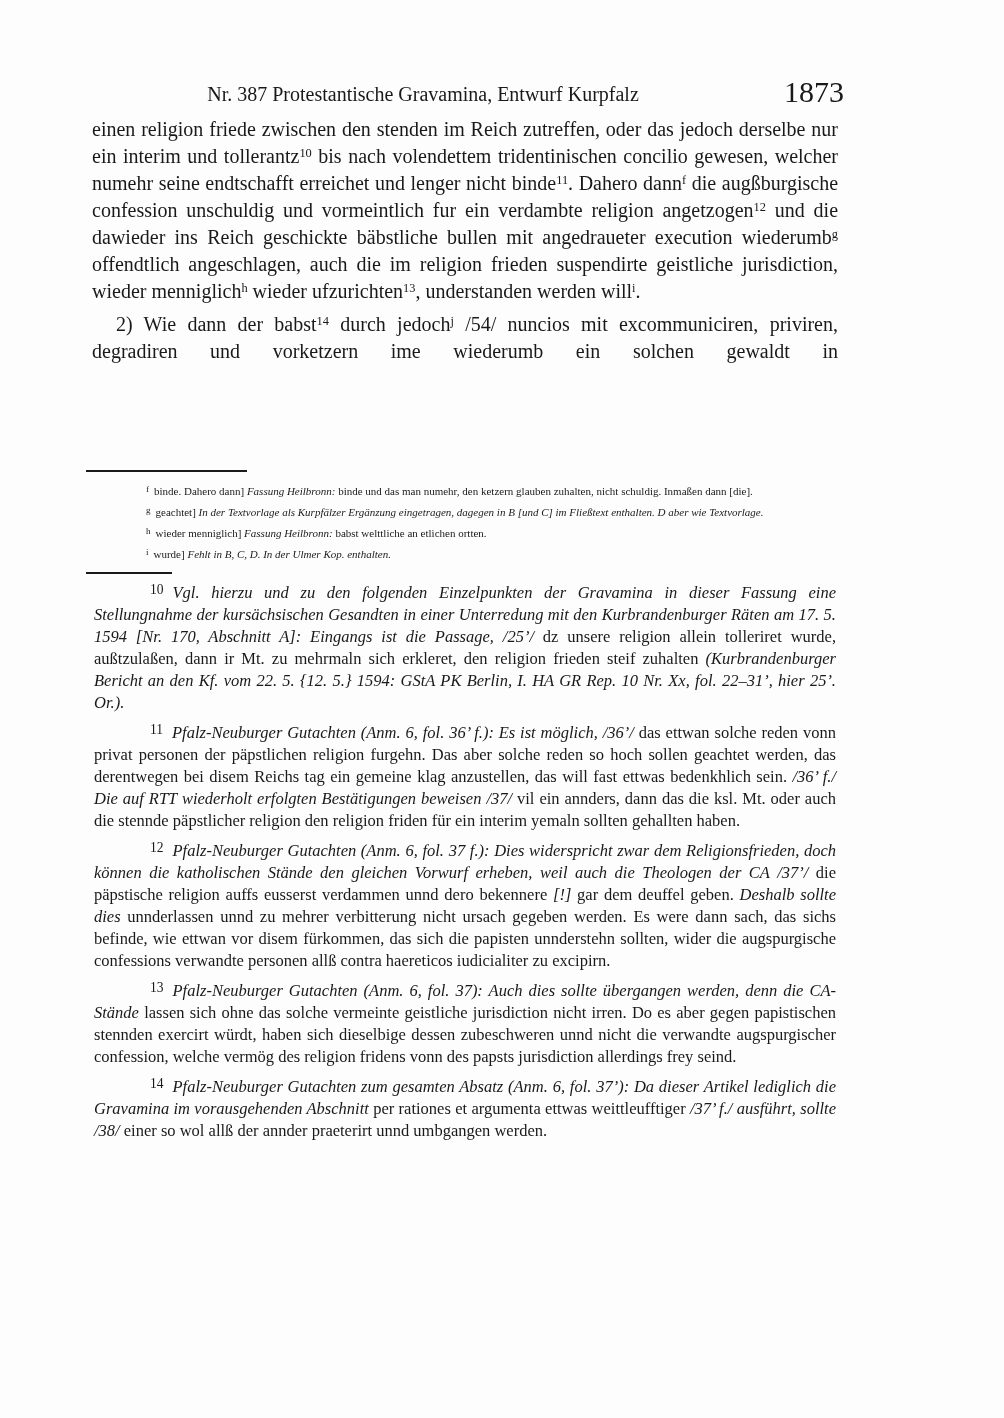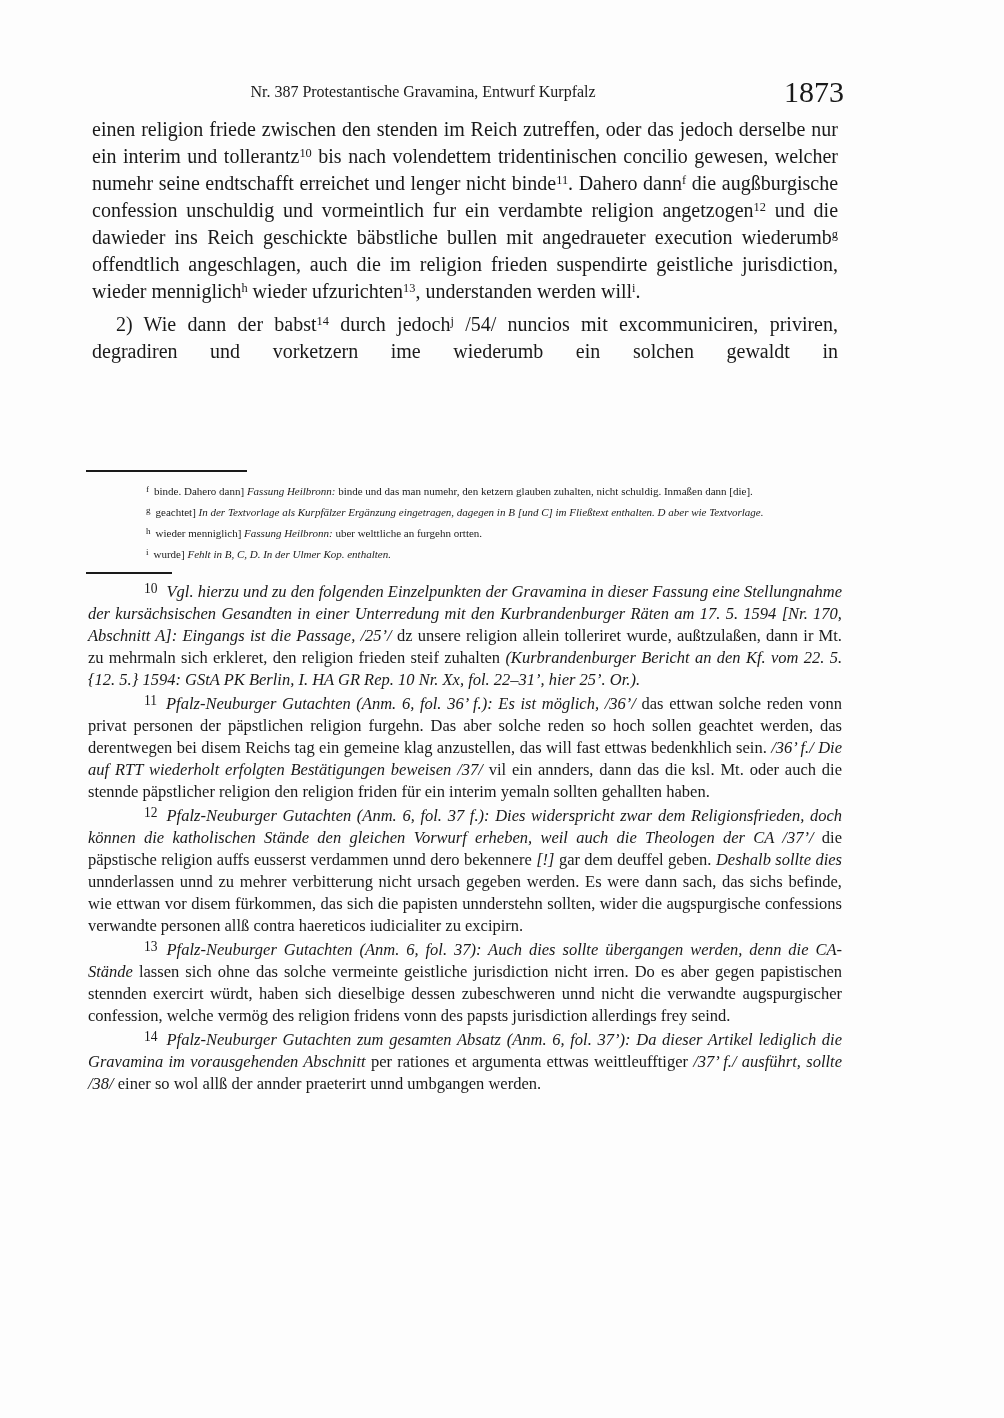--- a/index.html
+++ b/index.html
@@ -8,41 +8,41 @@
     width:1004px; height:1418px;
     background:#fdfdfd;
     color:#191919;
     font-family:"Liberation Serif", serif;
     overflow:hidden;
   }
   
   .running-head { position:absolute; top:81px; left:86px; width:758px; height:34px; }
   .head-title {
     position:absolute; left:0; right:84px; top:2px;
-    text-align:center; font-size:16px; white-space:nowrap;
+    text-align:center; font-size:20px; white-space:nowrap;
   }
   .page-number { position:absolute; right:0; top:-6px; font-size:30px; }
 
   
   .main-text { position:absolute; top:110px; left:86px; width:758px; }
   .main-text p { margin:6px; font-size:20px; line-height:27px; text-align:justify; }
   .main-text p.indent { text-indent:24px; }
   .main-text p.jlast { text-align-last:justify; }
   sup.note-ref {
     font-size:0.62em; line-height:0;
     vertical-align:baseline; position:relative; top:-0.5em;
   }
 
   
   .footnote-area { position:absolute; top:470px; left:86px; width:758px; }
   .rule { height:0; border-top:2px solid #1a1a1a; }
   .rule-letters { width:161px; margin-bottom:9px; }
   .rule-numbers { width:86px;  margin-top:7px; margin-bottom:7px; }
   .letter-notes p { margin:0; font-size:11px; line-height:21px; text-align:justify; text-indent:30px; }
-  .number-notes p { margin:2px; font-size:16.5px; line-height:22px; text-align:justify; text-indent:28px; }
+  .number-notes p { margin:8px; font-size:16.5px; line-height:22px; text-align:justify; text-indent:28px; }
   .note-label {
     font-size:0.82em; line-height:0;
     position:relative; top:-0.28em; display:inline-block;
   }
   .letter-notes .note-label { margin-right:5px; }
   .number-notes .note-label { margin-right:9px; }
   .it { font-style:italic; }
   .rm { font-style:normal; }
 </style>
 </head>
@@ -58,21 +58,21 @@
   <div class="main-text" id="body-text">
       <p class=""><span class="rm">einen religion friede zwischen den stenden im Reich zutreffen, oder das jedoch derselbe nur ein interim und tollerantz</span><sup class="note-ref">10</sup><span class="rm"> bis nach volendettem tridentinischen concilio gewesen, welcher numehr seine endtschafft erreichet und lenger nicht binde</span><sup class="note-ref">11</sup><span class="rm">. Dahero dann</span><sup class="note-ref">f</sup><span class="rm"> die augßburgische confession unschuldig und vormeintlich fur ein verdambte religion angetzogen</span><sup class="note-ref">12</sup><span class="rm"> und die dawieder ins Reich geschickte bäbstliche bullen mit angedraueter execution wiederumb</span><sup class="note-ref">g</sup><span class="rm"> offendtlich angeschlagen, auch die im religion frieden suspendirte geistliche jurisdiction, wieder menniglich</span><sup class="note-ref">h</sup><span class="rm"> wieder ufzurichten</span><sup class="note-ref">13</sup><span class="rm">, understanden werden will</span><sup class="note-ref">i</sup><span class="rm">.</span></p>
       <p class="indent jlast"><span class="rm">2) Wie dann der babst</span><sup class="note-ref">14</sup><span class="rm"> durch jedoch</span><sup class="note-ref">j</sup><span class="rm"> /54/ nuncios mit excommuniciren, priviren, degradiren und vorketzern ime wiederumb ein solchen gewaldt in</span></p>
     </div>
 
   <div class="footnote-area">
     <div class="rule rule-letters"></div>
     <div class="letter-notes" id="letter-notes">
         <p><span class="note-label">f</span><span class="rm">binde. Dahero dann] </span><span class="it">Fassung Heilbronn:</span><span class="rm"> binde und das man numehr, den ketzern glauben zuhalten, nicht schuldig. Inmaßen dann [die].</span></p>
         <p><span class="note-label">g</span><span class="rm">geachtet] </span><span class="it">In der Textvorlage als Kurpfälzer Ergänzung eingetragen, dagegen in B [und C] im Fließtext enthalten. D aber wie Textvorlage.</span></p>
-        <p><span class="note-label">h</span><span class="rm">wieder menniglich] </span><span class="it">Fassung Heilbronn:</span><span class="rm"> uber welttliche an furgehn ortten.</span></p>
+        <p><span class="note-label">h</span><span class="rm">wieder menniglich] </span><span class="it">Fassung Heilbronn:</span><span class="rm"> babst welttliche an etlichen ortten.</span></p>
         <p><span class="note-label">i</span><span class="rm">wurde] </span><span class="it">Fehlt in B, C, D. In der Ulmer Kop. enthalten.</span></p>
       </div>
     <div class="rule rule-numbers"></div>
     <div class="number-notes" id="number-notes">
         <p><span class="note-label">10</span><span class="it">Vgl. hierzu und zu den folgenden Einzelpunkten der Gravamina in dieser Fassung eine Stellungnahme der kursächsischen Gesandten in einer Unterredung mit den Kurbrandenburger Räten am 17. 5. 1594 [Nr. 170, Abschnitt A]: Eingangs ist die Passage, /25’/ </span><span class="rm">dz unsere religion allein tolleriret wurde, außtzulaßen, dann ir Mt. zu mehrmaln sich erkleret, den religion frieden steif zuhalten </span><span class="it">(Kurbrandenburger Bericht an den Kf. vom 22. 5. {12. 5.} 1594: GStA PK Berlin, I. HA GR Rep. 10 Nr. Xx, fol. 22–31’, hier 25’. Or.).</span></p>
         <p><span class="note-label">11</span><span class="it">Pfalz-Neuburger Gutachten (Anm. 6, fol. 36’ f.): Es ist möglich, /36’/ </span><span class="rm">das ettwan solche reden vonn privat personen der päpstlichen religion furgehn. Das aber solche reden so hoch sollen geachtet werden, das derentwegen bei disem Reichs tag ein gemeine klag anzustellen, das will fast ettwas bedenkhlich sein. </span><span class="it">/36’ f./ Die auf RTT wiederholt erfolgten Bestätigungen beweisen /37/ </span><span class="rm">vil ein annders, dann das die ksl. Mt. oder auch die stennde päpstlicher religion den religion friden für ein interim yemaln sollten gehallten haben.</span></p>
         <p><span class="note-label">12</span><span class="it">Pfalz-Neuburger Gutachten (Anm. 6, fol. 37 f.): Dies widerspricht zwar dem Religionsfrieden, doch können die katholischen Stände den gleichen Vorwurf erheben, weil auch die Theologen der CA /37’/ </span><span class="rm">die päpstische religion auffs eusserst verdammen unnd dero bekennere </span><span class="it">[!]</span><span class="rm"> gar dem deuffel geben. </span><span class="it">Deshalb sollte dies </span><span class="rm">unnderlassen unnd zu mehrer verbitterung nicht ursach gegeben werden. Es were dann sach, das sichs befinde, wie ettwan vor disem fürkommen, das sich die papisten unnderstehn sollten, wider die augspurgische confessions verwandte personen allß contra haereticos iudicialiter zu excipirn.</span></p>
         <p><span class="note-label">13</span><span class="it">Pfalz-Neuburger Gutachten (Anm. 6, fol. 37): Auch dies sollte übergangen werden, denn die CA-Stände </span><span class="rm">lassen sich ohne das solche vermeinte geistliche jurisdiction nicht irren. Do es aber gegen papistischen stennden exercirt würdt, haben sich dieselbige dessen zubeschweren unnd nicht die verwandte augspurgischer confession, welche vermög des religion fridens vonn des papsts jurisdiction allerdings frey seind.</span></p>
         <p><span class="note-label">14</span><span class="it">Pfalz-Neuburger Gutachten zum gesamten Absatz (Anm. 6, fol. 37’): Da dieser Artikel lediglich die Gravamina im vorausgehenden Abschnitt </span><span class="rm">per rationes et argumenta ettwas weittleufftiger </span><span class="it">/37’ f./ ausführt, sollte /38/ </span><span class="rm">einer so wol allß der annder praeterirt unnd umbgangen werden.</span></p>
       </div>

